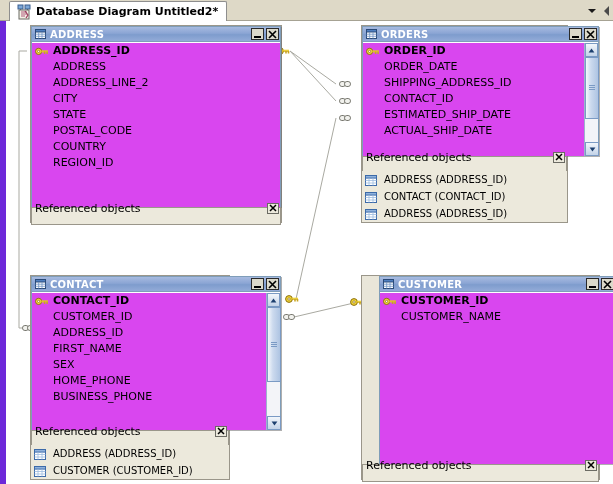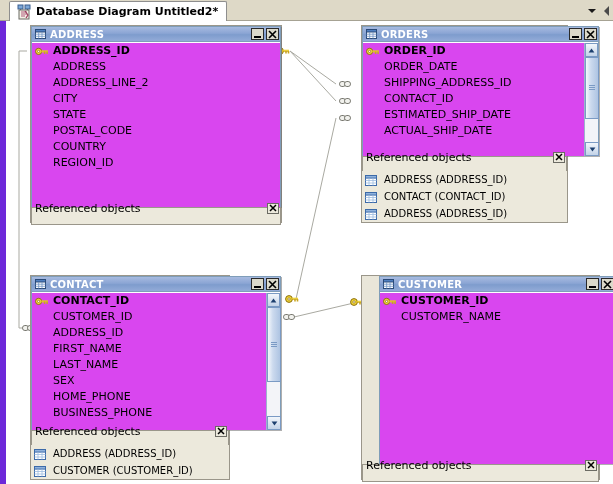--- a/index.html
+++ b/index.html
@@ -290,21 +290,20 @@
             <div class="cols" style="top: 16px; height: 137px; right: 14px;">
               <div class="col pk"><span class="keyicon"><svg width="14" height="10" viewBox="0 0 14 10">
                     <circle cx="3.6" cy="4.4" r="3.1" fill="#f7d83b" stroke="#8a6d12" stroke-width="1"></circle>
                     <circle cx="3.6" cy="4.4" r="1.1" fill="#ffffff" stroke="#8a6d12" stroke-width="0.7"></circle>
                     <path d="M6.3 4.4 h6.6" stroke="#e2c32b" stroke-width="2.2"></path>
                     <path d="M9.6 4.4 v2.7 M12.1 4.4 v2.7" stroke="#c9a520" stroke-width="1.5"></path>
                   </svg></span><span>CONTACT_ID</span></div>
               <div class="col"><span>CUSTOMER_ID</span></div>
               <div class="col"><span>ADDRESS_ID</span></div>
               <div class="col"><span>FIRST_NAME</span></div>
-              <div class="col"><span>LAST_NAME</span></div>
               <div class="col"><span>SEX</span></div>
               <div class="col"><span>HOME_PHONE</span></div>
               <div class="col"><span>BUSINESS_PHONE</span></div>
             </div>
             <div class="vsb" style="top: 16px; height: 137px;">
               <div class="sb-btn">
                 <svg width="7" height="5" viewBox="0 0 7 5">
                   <path d="M3.5 0.6 L6.4 4.4 L0.6 4.4 Z" fill="#1c3f6e"></path>
                 </svg>
               </div>

